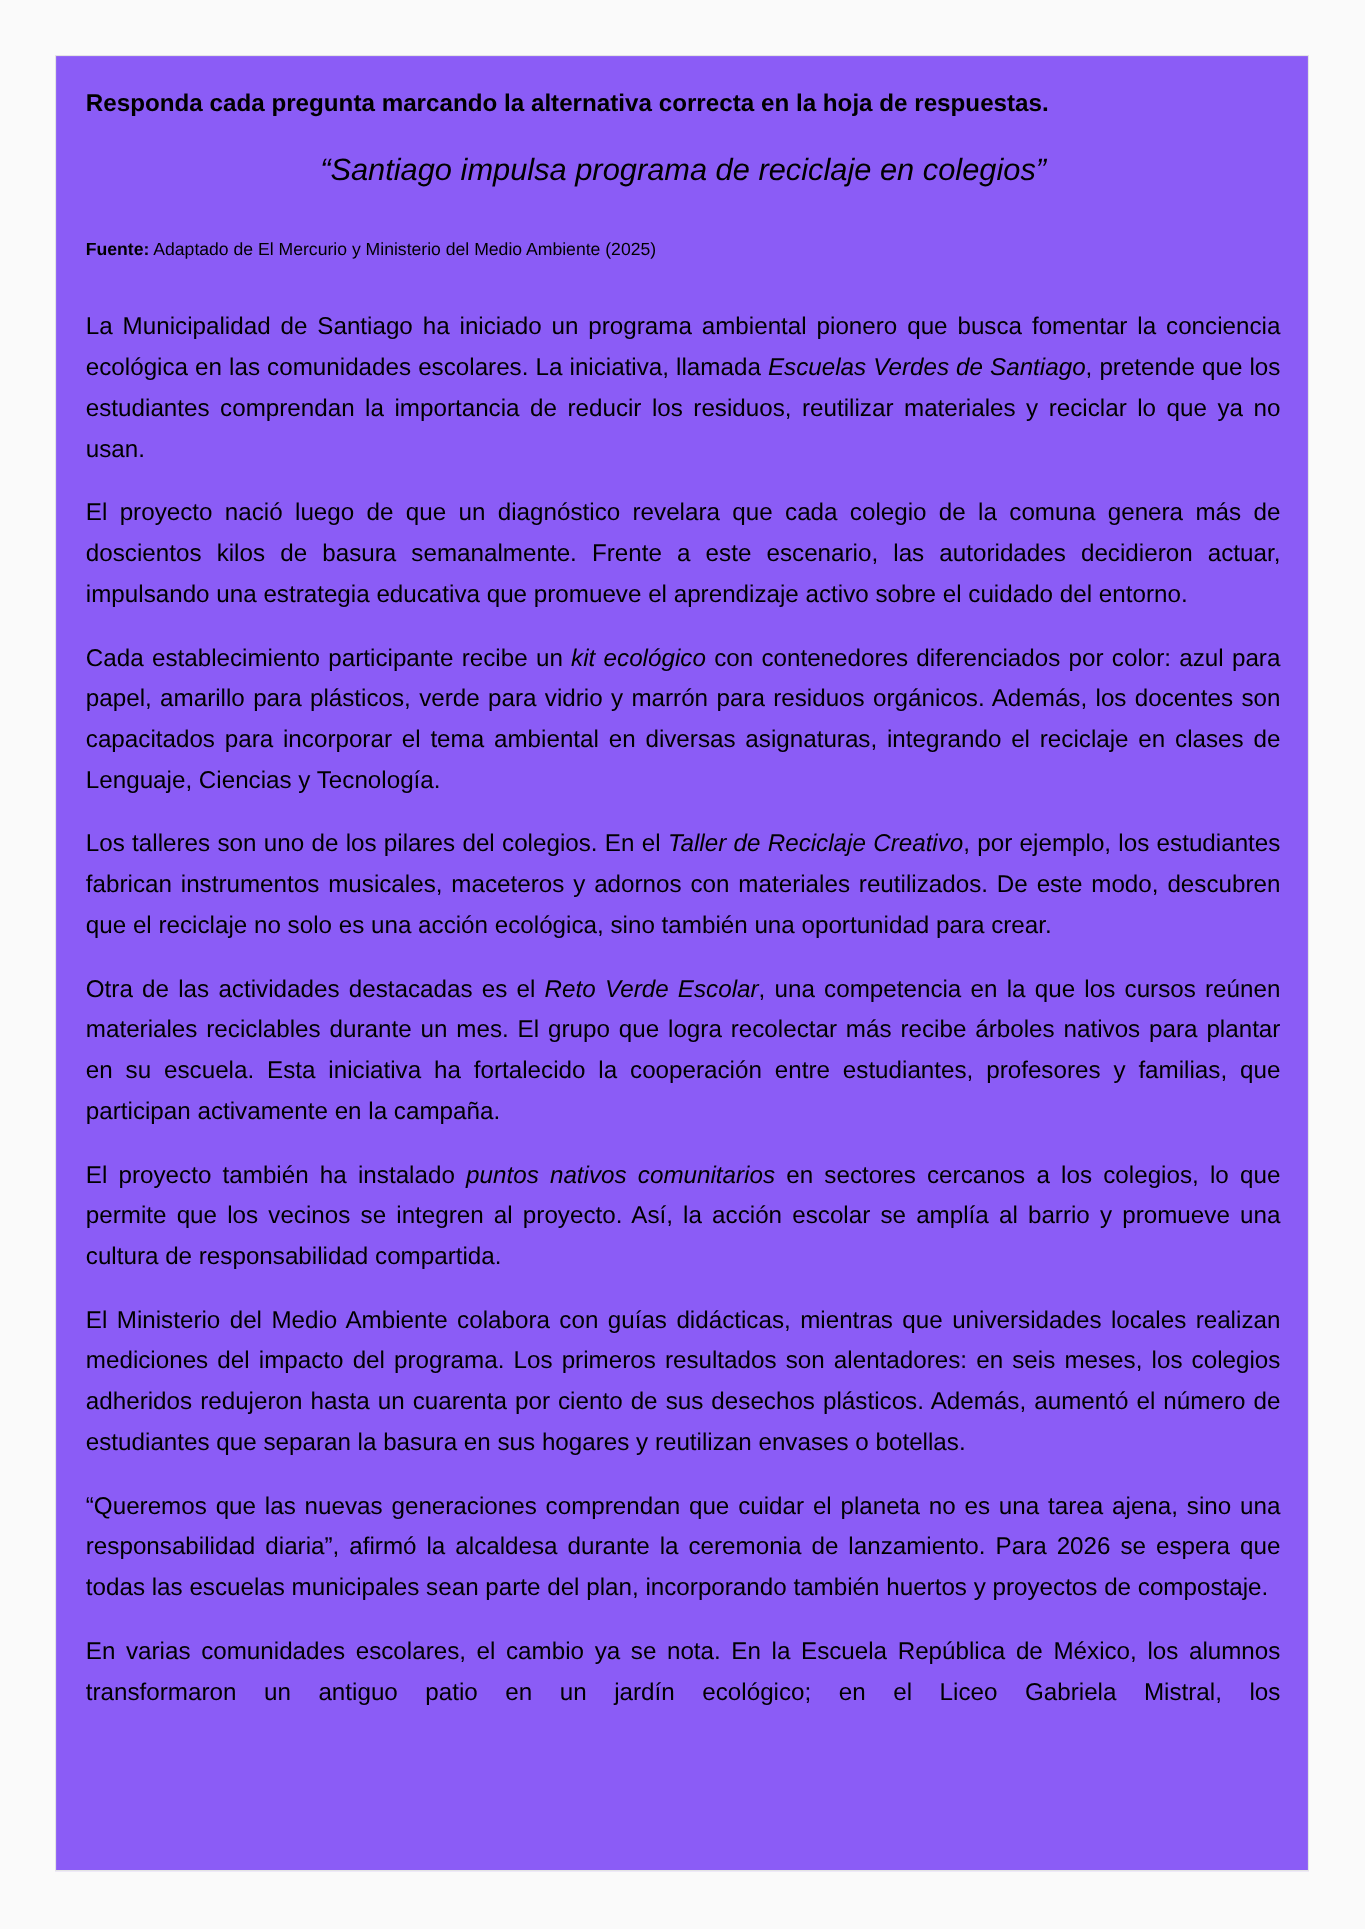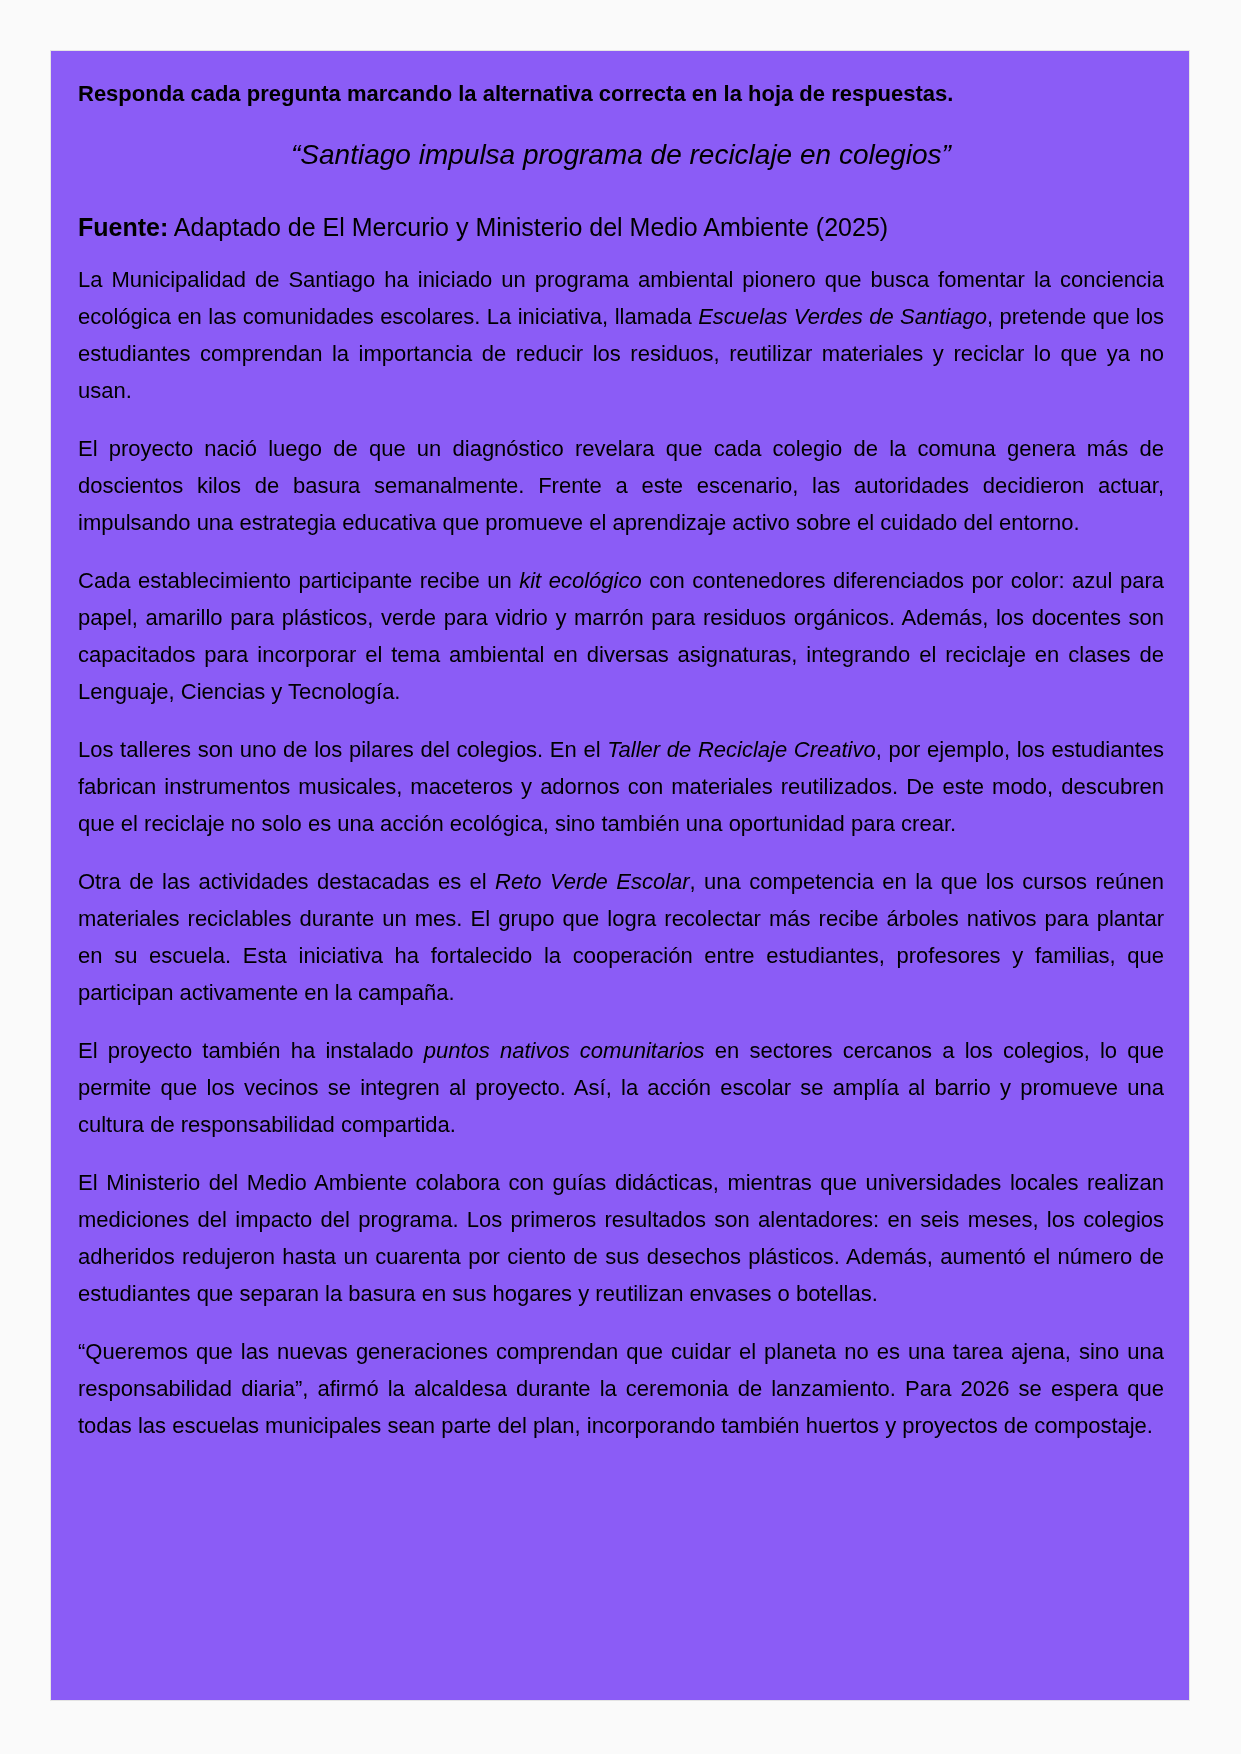--- a/index.html
+++ b/index.html
@@ -34,23 +34,23 @@
   }
   .doc-title {
     font-style: italic;
     font-size: 28px;
     line-height: 44px;
     text-align: center;
     margin: 0 0 32px 0;
     white-space: nowrap;
   }
   .source-line {
-    font-size: 25px;
+    font-size: 16px;
     line-height: 37px;
-    margin: 0 0 15px 0;
+    margin: 0 0 32px 0;
   }
   .source-line .lbl {
     font-weight: bold;
   }
   p.para {
     font-size: 22px;
     line-height: 37px;
     text-align: justify;
     margin: 0 0 21px 0;
   }
@@ -74,14 +74,15 @@
 
   <div id="doc-body">
       <p class="para"><span>La Municipalidad de Santiago ha iniciado un programa ambiental pionero que busca fomentar la conciencia ecológica en las comunidades escolares. La iniciativa, llamada </span><span class="it">Escuelas Verdes de Santiago</span><span>, pretende que los estudiantes comprendan la importancia de reducir los residuos, reutilizar materiales y reciclar lo que ya no usan.</span></p>
       <p class="para"><span>El proyecto nació luego de que un diagnóstico revelara que cada colegio de la comuna genera más de doscientos kilos de basura semanalmente. Frente a este escenario, las autoridades decidieron actuar, impulsando una estrategia educativa que promueve el aprendizaje activo sobre el cuidado del entorno.</span></p>
       <p class="para"><span>Cada establecimiento participante recibe un </span><span class="it">kit ecológico</span><span> con contenedores diferenciados por color: azul para papel, amarillo para plásticos, verde para vidrio y marrón para residuos orgánicos. Además, los docentes son capacitados para incorporar el tema ambiental en diversas asignaturas, integrando el reciclaje en clases de Lenguaje, Ciencias y Tecnología.</span></p>
       <p class="para"><span>Los talleres son uno de los pilares del colegios. En el </span><span class="it">Taller de Reciclaje Creativo</span><span>, por ejemplo, los estudiantes fabrican instrumentos musicales, maceteros y adornos con materiales reutilizados. De este modo, descubren que el reciclaje no solo es una acción ecológica, sino también una oportunidad para crear.</span></p>
       <p class="para"><span>Otra de las actividades destacadas es el </span><span class="it">Reto Verde Escolar</span><span>, una competencia en la que los cursos reúnen materiales reciclables durante un mes. El grupo que logra recolectar más recibe árboles nativos para plantar en su escuela. Esta iniciativa ha fortalecido la cooperación entre estudiantes, profesores y familias, que participan activamente en la campaña.</span></p>
       <p class="para"><span>El proyecto también ha instalado </span><span class="it">puntos nativos comunitarios</span><span> en sectores cercanos a los colegios, lo que permite que los vecinos se integren al proyecto. Así, la acción escolar se amplía al barrio y promueve una cultura de responsabilidad compartida.</span></p>
       <p class="para"><span>El Ministerio del Medio Ambiente colabora con guías didácticas, mientras que universidades locales realizan mediciones del impacto del programa. Los primeros resultados son alentadores: en seis meses, los colegios adheridos redujeron hasta un cuarenta por ciento de sus desechos plásticos. Además, aumentó el número de estudiantes que separan la basura en sus hogares y reutilizan envases o botellas.</span></p>
       <p class="para"><span>“Queremos que las nuevas generaciones comprendan que cuidar el planeta no es una tarea ajena, sino una responsabilidad diaria”, afirmó la alcaldesa durante la ceremonia de lanzamiento. Para 2026 se espera que todas las escuelas municipales sean parte del plan, incorporando también huertos y proyectos de compostaje.</span></p>
+      <p class="para cut"><span>En varias comunidades escolares, el cambio ya se nota. En la Escuela República de México, los alumnos transformaron un antiguo patio en un jardín ecológico; en el Liceo Gabriela Mistral, los</span></p>
     </div>
 </div>
 
 </body></html>

